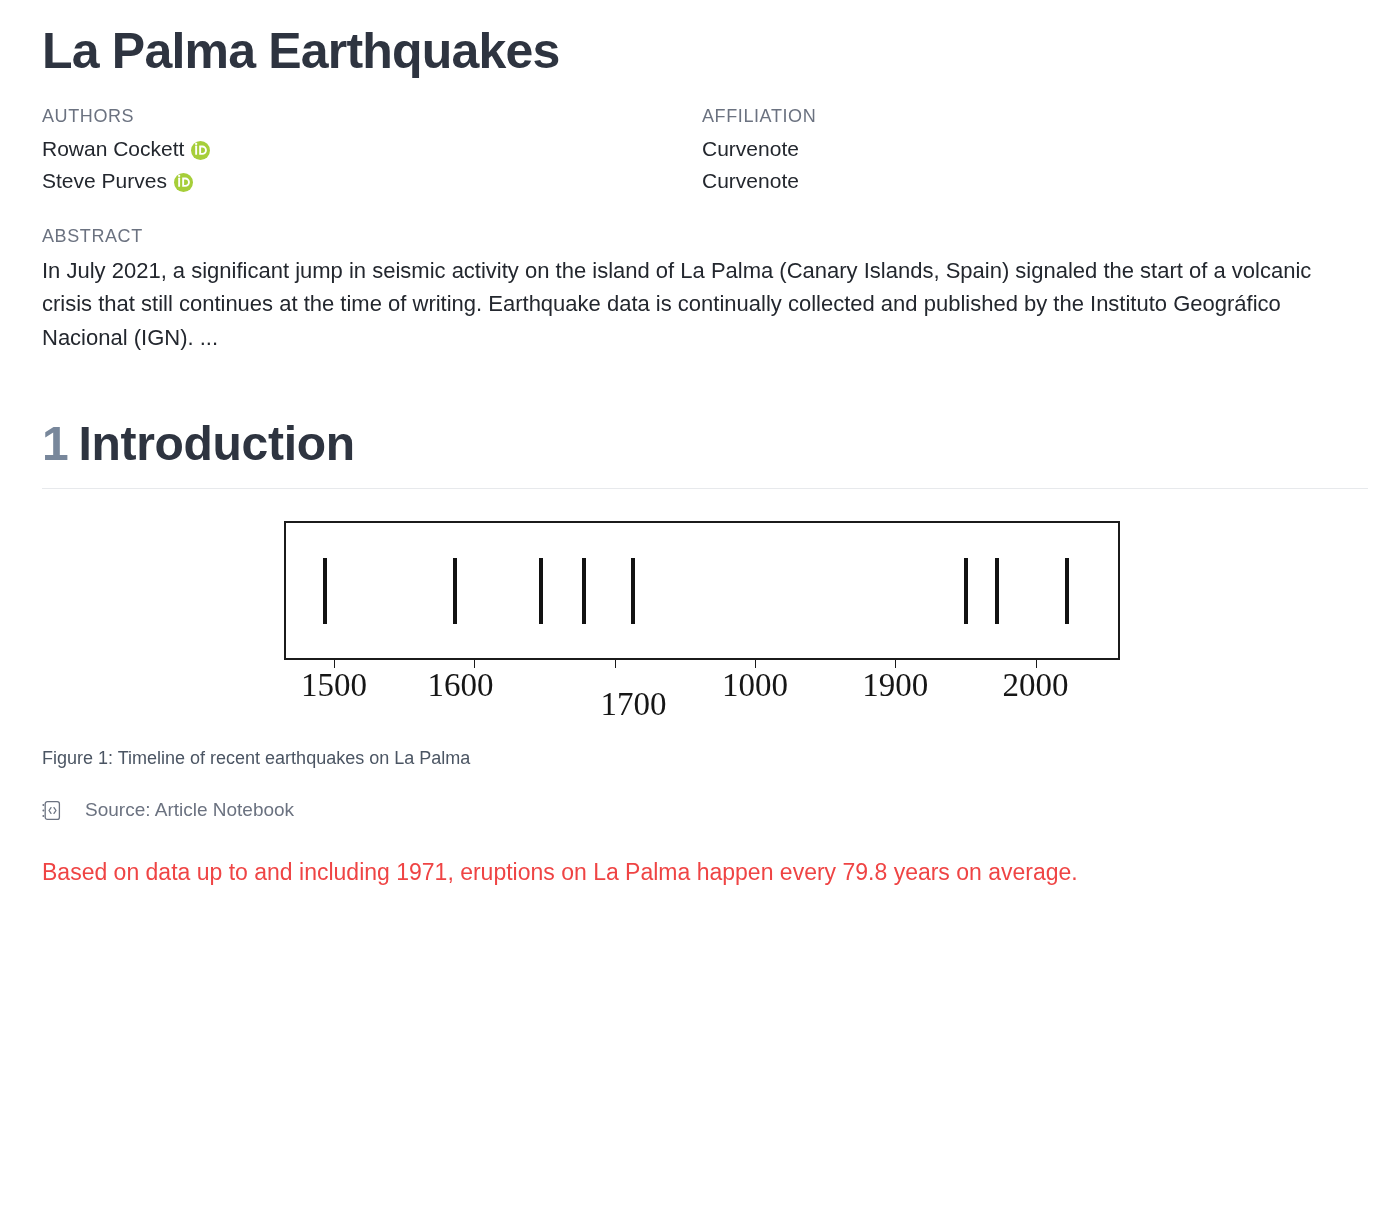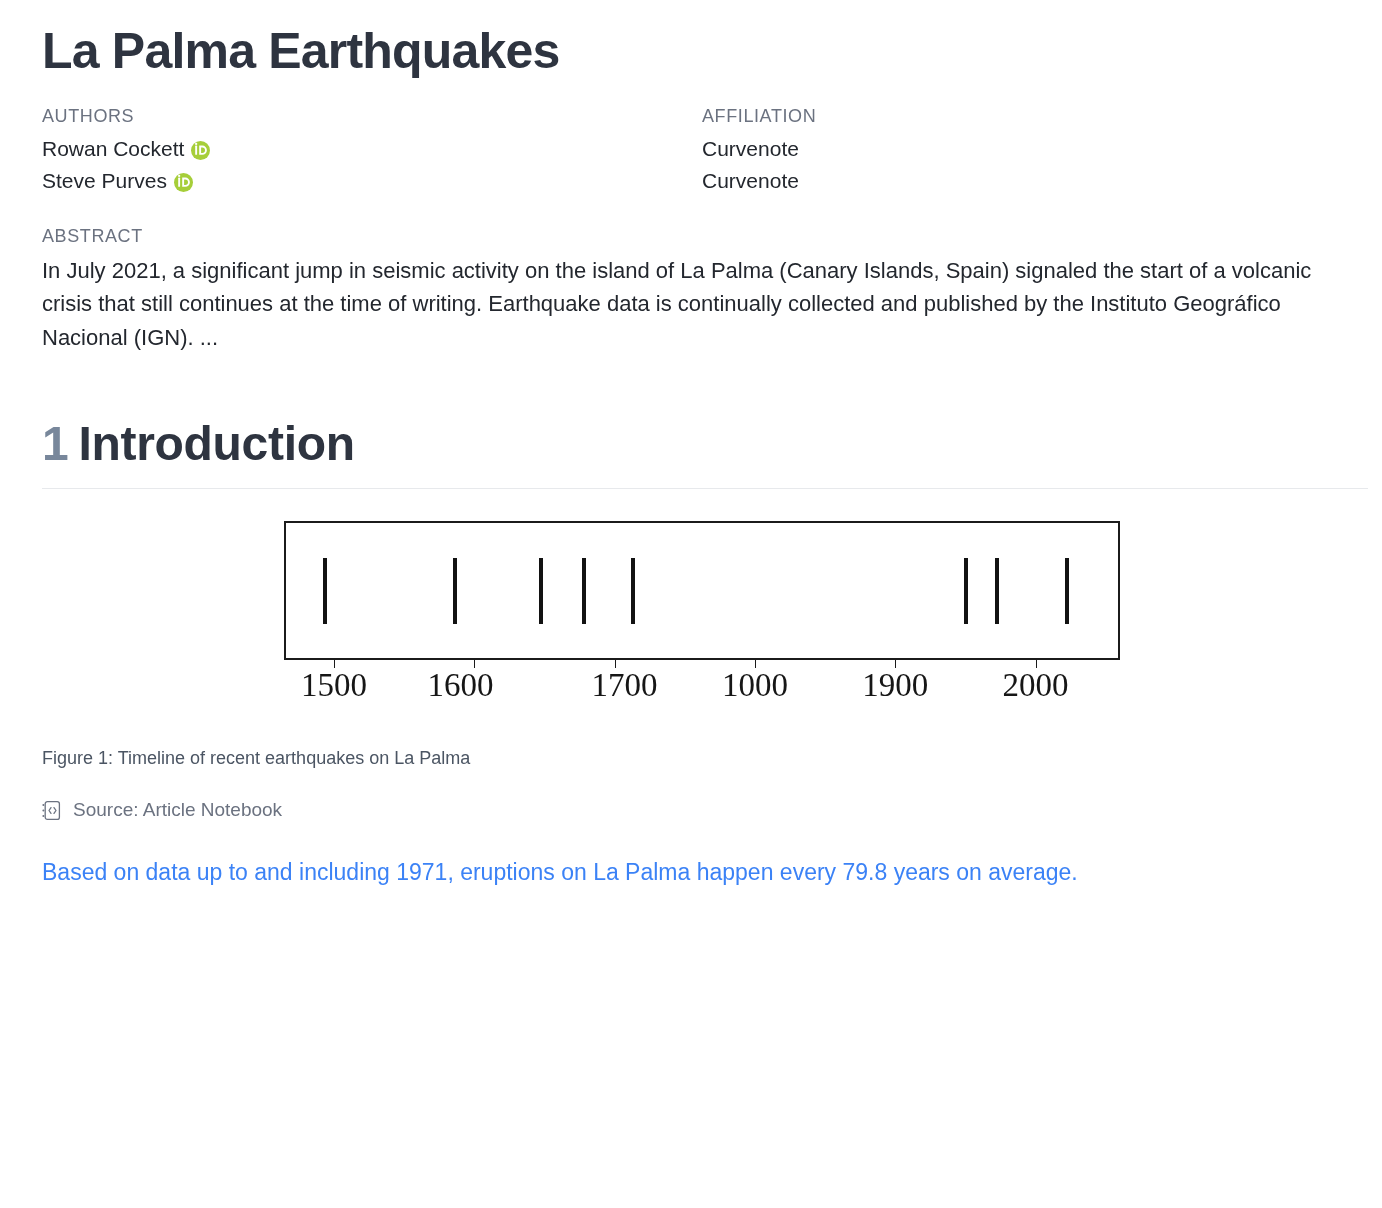--- a/index.html
+++ b/index.html
@@ -162,37 +162,37 @@
   figcaption.fig-caption {
     margin: 36px 0 0 0;
     font-size: 18px;
     line-height: 1.4;
     color: #4b5563;
   }
 
   .source-row {
     display: flex;
     align-items: center;
-    gap: 12px;
+    gap: 24px;
     margin-top: 28px;
     font-size: 19px;
     color: #6b7280;
   }
   .nb-icon {
     display: inline-flex;
     flex: 0 0 auto;
   }
   .nb-icon svg { display: block; }
 
   
   .body-para {
     margin: 34px 0 0 0;
     font-size: 23px;
     line-height: 1.55;
-    color: #3b82f6;
+    color: #ef4444;
     max-width: 1270px;
   }
 </style>
 </head>
 <body>
 
 <div class="page">
 
   <h1 class="doc-title">La Palma Earthquakes</h1>
 
@@ -253,21 +253,21 @@
           <div class="event-mark" title="1949" style="left: 680.472px;"></div>
           <div class="event-mark" title="1971" style="left: 711.339px;"></div>
           <div class="event-mark" title="2021" style="left: 781.491px;"></div>
         </div>
       <div class="axis" id="plot-axis">
           <div class="tick" style="left: 50.5093px;"></div>
           <div class="tick-label" style="left: 50.5093px;">1500</div>
           <div class="tick" style="left: 190.813px;"></div>
           <div class="tick-label" style="left: 177px;">1600</div>
           <div class="tick" style="left: 331.116px;"></div>
-          <div class="tick-label" style="left: 341px;">1700</div>
+          <div class="tick-label" style="left: 350px; margin-top: 19px;">1700</div>
           <div class="tick" style="left: 471.42px;"></div>
           <div class="tick-label" style="left: 471.42px;">1000</div>
           <div class="tick" style="left: 611.723px;"></div>
           <div class="tick-label" style="left: 611.723px;">1900</div>
           <div class="tick" style="left: 752.027px;"></div>
           <div class="tick-label" style="left: 752.027px;">2000</div>
         </div>
     </div>
 
     <figcaption class="fig-caption">Figure 1: Timeline of recent earthquakes on La Palma</figcaption>

